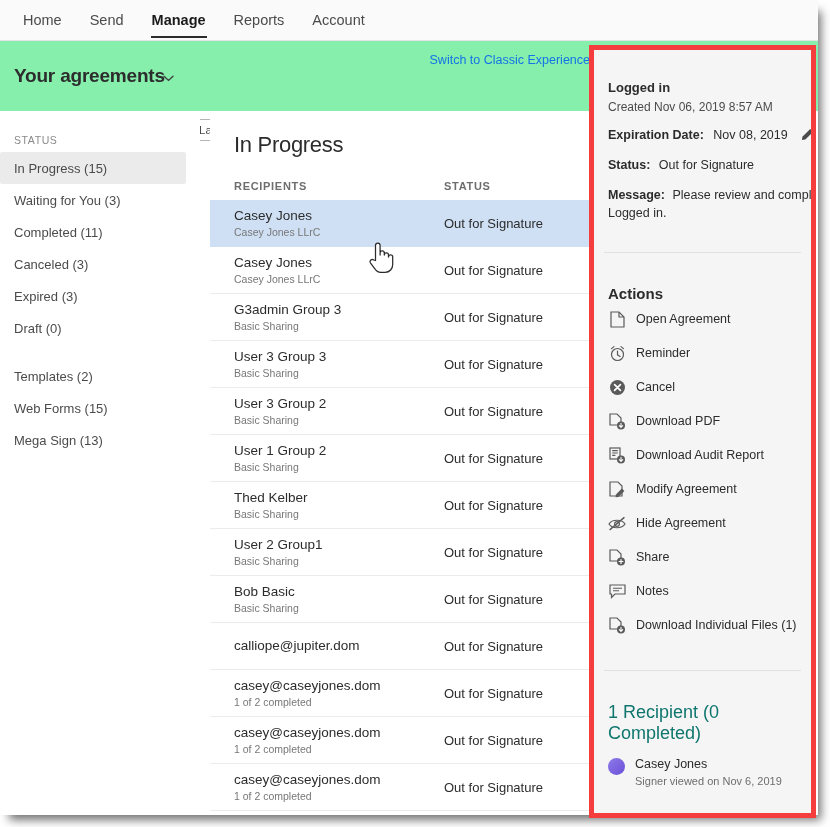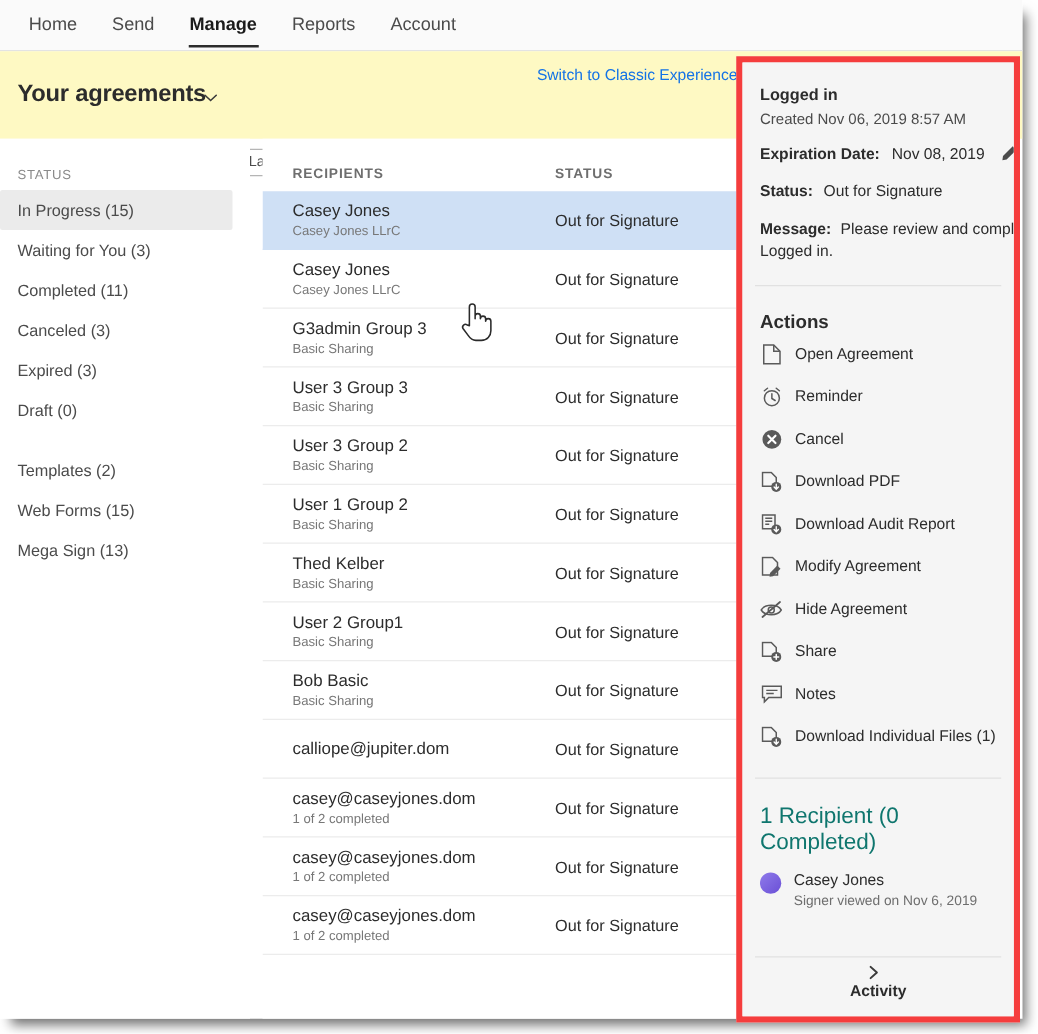--- a/index.html
+++ b/index.html
@@ -49,21 +49,21 @@
     content: "";
     position: absolute;
     left: 13px; right: 13px; bottom: 3px;
     height: 2px; background: #2c2c2c;
   }
 
   
   .subhead {
     position: absolute; left: 0; top: 41px;
     width: 818px; height: 70px;
-    background: #fef9c3;
+    background: #86efac;
   }
   .classic-link {
     position: absolute;
     right: 228px; top: 12px;
     font-size: 12.5px;
     color: #1473e6;
     cursor: pointer;
     white-space: nowrap;
   }
   .agreements-title {
@@ -190,21 +190,21 @@
     width: 227px; height: 773px;
     border: 5px solid #f53d3d;
     background: #f5f5f5;
   }
   .detail {
     position: relative;
     width: 100%; height: 100%;
     background: #f5f5f5;
     overflow: hidden;
   }
-  .d-sec { padding: 4px 14px; }
+  .d-sec { padding: 16px 14px; }
   .d-divider { height: 1px; background: #e1e1e1; margin: 0 10px; }
 
   .d-title { font-size: 13px; font-weight: 700; color: #2c2c2c; padding-top: 14px; }
   .d-created { font-size: 12px; color: #4b4b4b; padding-top: 5px; }
   .d-line { font-size: 12.5px; color: #2c2c2c; padding-top: 14px; white-space: nowrap; }
   .d-line b { font-weight: 700; }
   .pencil { display: inline-block; vertical-align: -2px; margin-left: 10px; cursor: pointer; }
   .d-msg { font-size: 12.5px; color: #2c2c2c; padding-top: 14px; line-height: 18px; }
   .d-msg .clip { white-space: nowrap; display: block; }
   .d-msg b { font-weight: 700; }
@@ -319,20 +319,21 @@
         </div>
       <div class="rail-item">
           <span>Web Forms (15)</span>
         </div>
       <div class="rail-item">
           <span>Mega Sign (13)</span>
         </div>
     </div>
 
     <div class="list">
+      <div class="list-title">In Progress</div>
       <div class="list-head">
         <div class="col-recip">RECIPIENTS</div>
         <div class="col-status">STATUS</div>
       </div>
 
       <div class="row selected">
         <div class="cell-recip">
           <div class="r-name">Casey Jones</div>
           <div class="r-sub">Casey Jones LLrC</div>
         </div>

